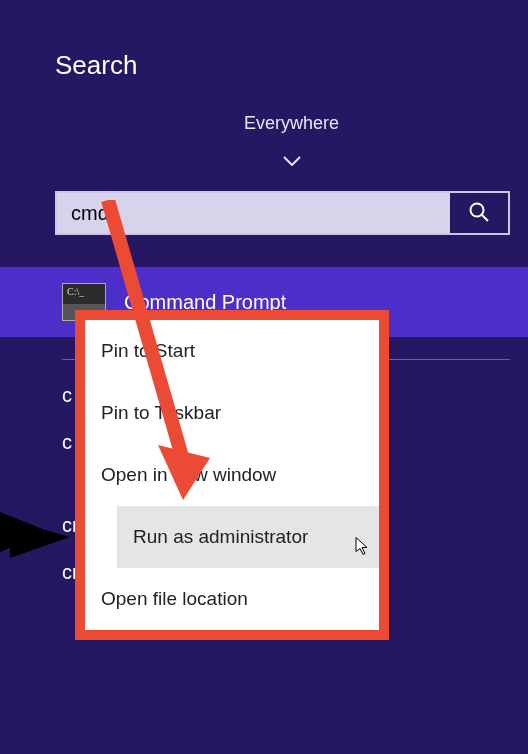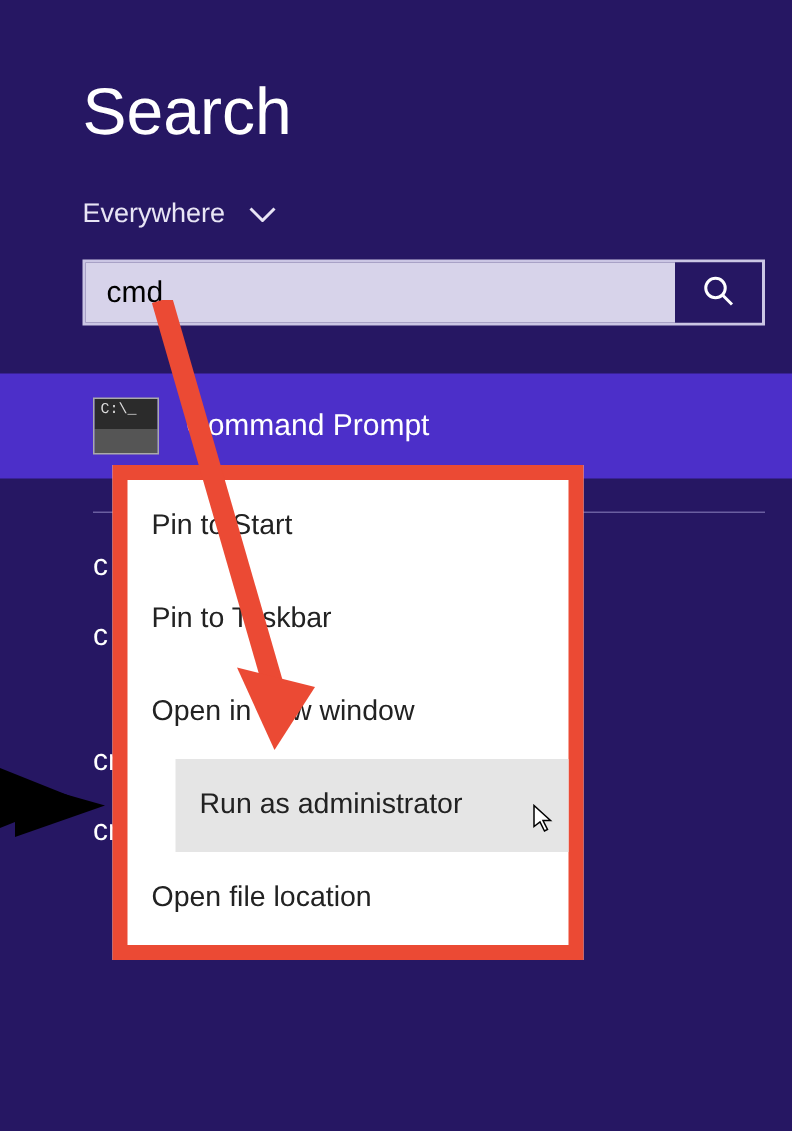--- a/index.html
+++ b/index.html
@@ -11,30 +11,31 @@
     width: 528px;
     height: 754px;
     background: #261763;
     font-family: "Segoe UI", Arial, sans-serif;
     color: #fff;
     overflow: hidden;
     position: relative;
   }
   .search-header {
     padding: 50px 0 0 55px;
-    font-size: 44px;
+    font-size: 26px;
     font-weight: 300;
   }
   .filter-row {
     padding: 32px 0 0 55px;
     font-size: 18px;
     display: flex;
     align-items: center;
     gap: 16px;
     color: #e8e5f5;
+    flex-direction: column;
   }
   .filter-chevron {
     display: inline-block;
   }
   .search-bar {
     margin: 20px 18px 0 55px;
     display: flex;
     height: 44px;
     border: 2px solid #cbc6e4;
   }
@@ -74,21 +75,21 @@
   }
   .cmd-icon {
     width: 44px;
     height: 38px;
     background: linear-gradient(#2b2b2b 55%, #555 55%);
     border: 1px solid #aaa;
     display: flex;
     align-items: flex-start;
     justify-content: flex-start;
     padding: 2px 4px;
-    font-family: Liberation Mono, monospace;
+    font-family: Liberation Serif, serif;
     font-size: 10px;
     color: #ddd;
   }
   .divider {
     margin: 22px 18px 0 62px;
     border: none;
     border-top: 1px solid #6a5fa0;
   }
   .sub-result {
     padding: 24px 0 0 62px;

